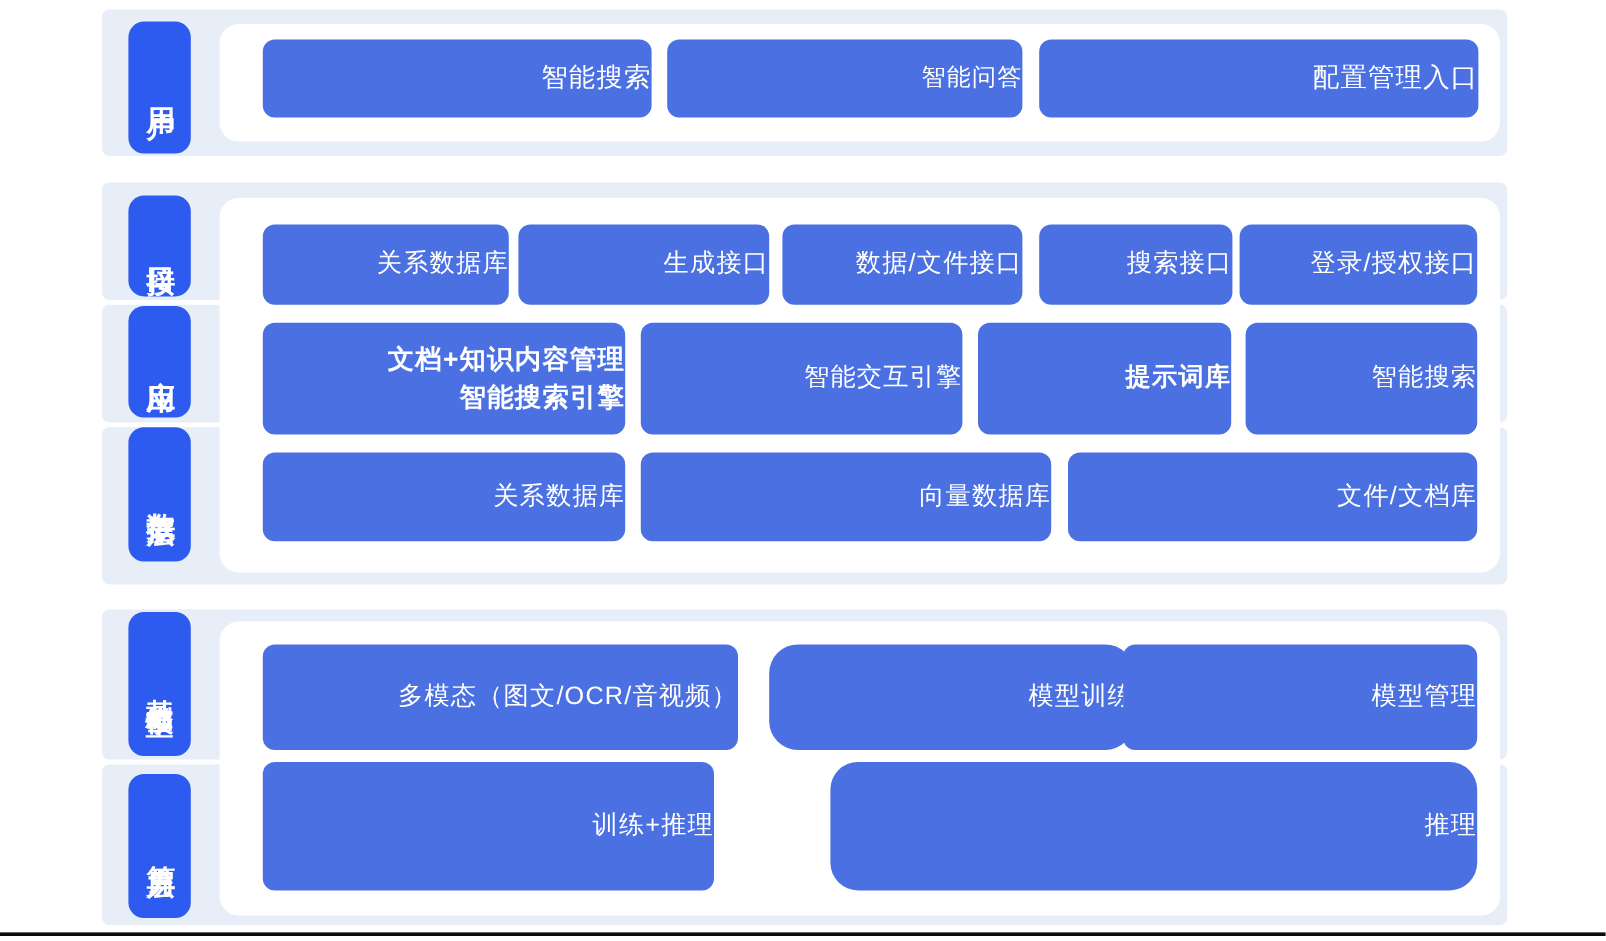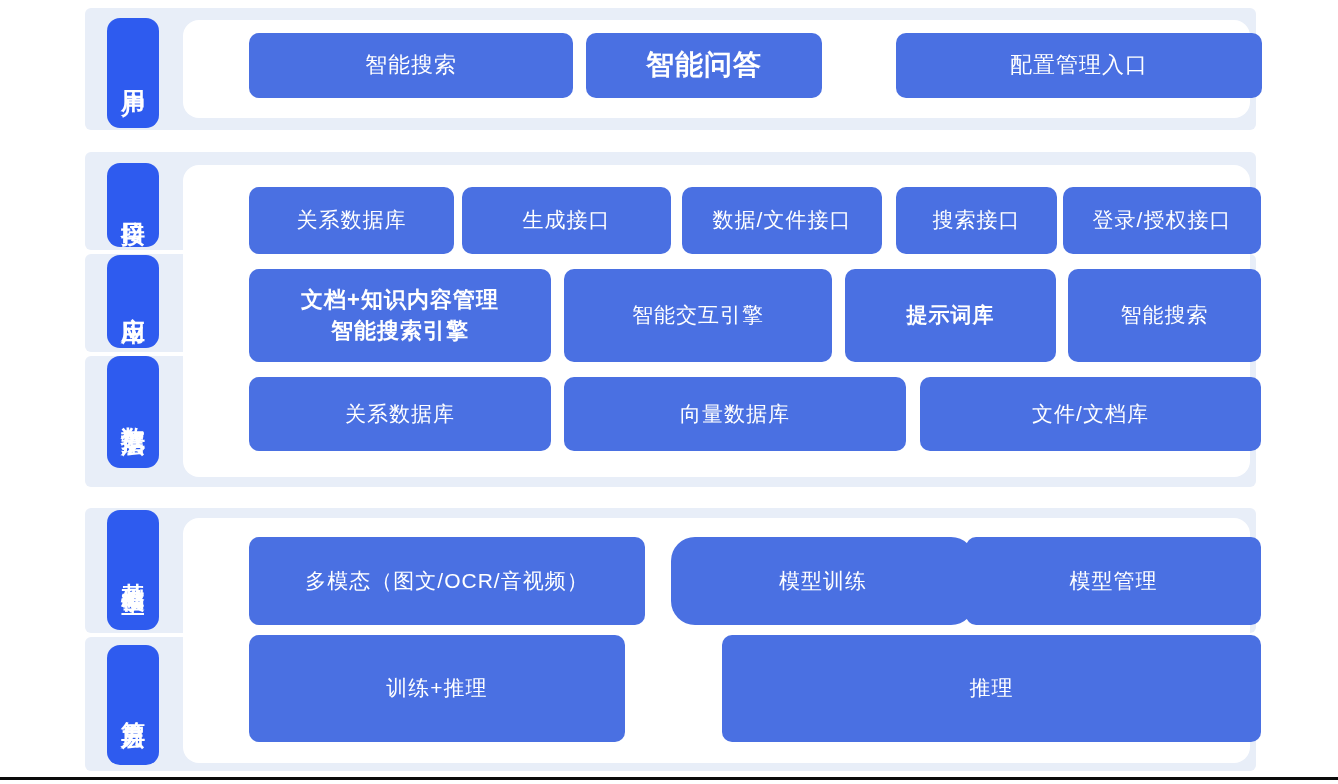--- a/index.html
+++ b/index.html
@@ -30,25 +30,24 @@
     letter-spacing: 3px;
     display: flex; align-items: center; justify-content: center;
     line-height: 1;
   }
   .node {
     background: #4a70e2;
     border-radius: 10px;
     color: #ffffff;
     font-size: 21px;
     font-weight: 500;
-    display: flex; flex-direction: column; align-items: center; justify-content: center;
+    display: flex; flex-direction: column; align-items: flex-end; justify-content: center;
     text-align: center;
     line-height: 1.38;
     letter-spacing: 1px;
-    margin-left: 30px;
   }
   .node .ln { display: block; }
   .footer-line {
     left: 0; width: 1338px; top: 777px; height: 3px;
     background: #0b0b0b;
   }
 </style>
 </head>
 <body>
 
@@ -78,21 +77,21 @@
 <div class="abs vlabel" style="top:510px; height:120px; font-size:23px;">
     <span>基础模型</span>
   </div>
 <div class="abs vlabel" style="top:645px; height:120px;">
     <span>算力层</span>
   </div>
 
 <div class="abs node" style="left:219px; top:33px; width:324px; height:65px; font-size:22px;">
     <span>智能搜索</span>
   </div>
-<div class="abs node" style="left:556px; top:33px; width:236px; height:65px; font-size:28px;font-weight:bold;">
+<div class="abs node" style="left:556px; top:33px; width:296px; height:65px; font-size:20px;">
     <span>智能问答</span>
   </div>
 <div class="abs node" style="left:866px; top:33px; width:366px; height:65px; font-size:22px;">
     <span>配置管理入口</span>
   </div>
 
 <div class="abs node" style="left:219px; top:187px; width:205px; height:67px;">
     <span>关系数据库</span>
   </div>
 <div class="abs node" style="left:432px; top:187px; width:209px; height:67px;">
@@ -138,17 +137,17 @@
 <div class="abs node" style="left:641px; top:537px; width:304px; height:88px;border-radius:24px;">
     <span>模型训练</span>
   </div>
 <div class="abs node" style="left:936px; top:537px; width:295px; height:88px;">
     <span>模型管理</span>
   </div>
 
 <div class="abs node" style="left:219px; top:635px; width:376px; height:107px;">
     <span>训练+推理</span>
   </div>
-<div class="abs node" style="left:692px; top:635px; width:539px; height:107px;">
+<div class="abs node" style="left:692px; top:635px; width:539px; height:107px;border-radius:23px;">
     <span>推理</span>
   </div>
 
 <div class="abs footer-line"></div>
 
 </body></html>

